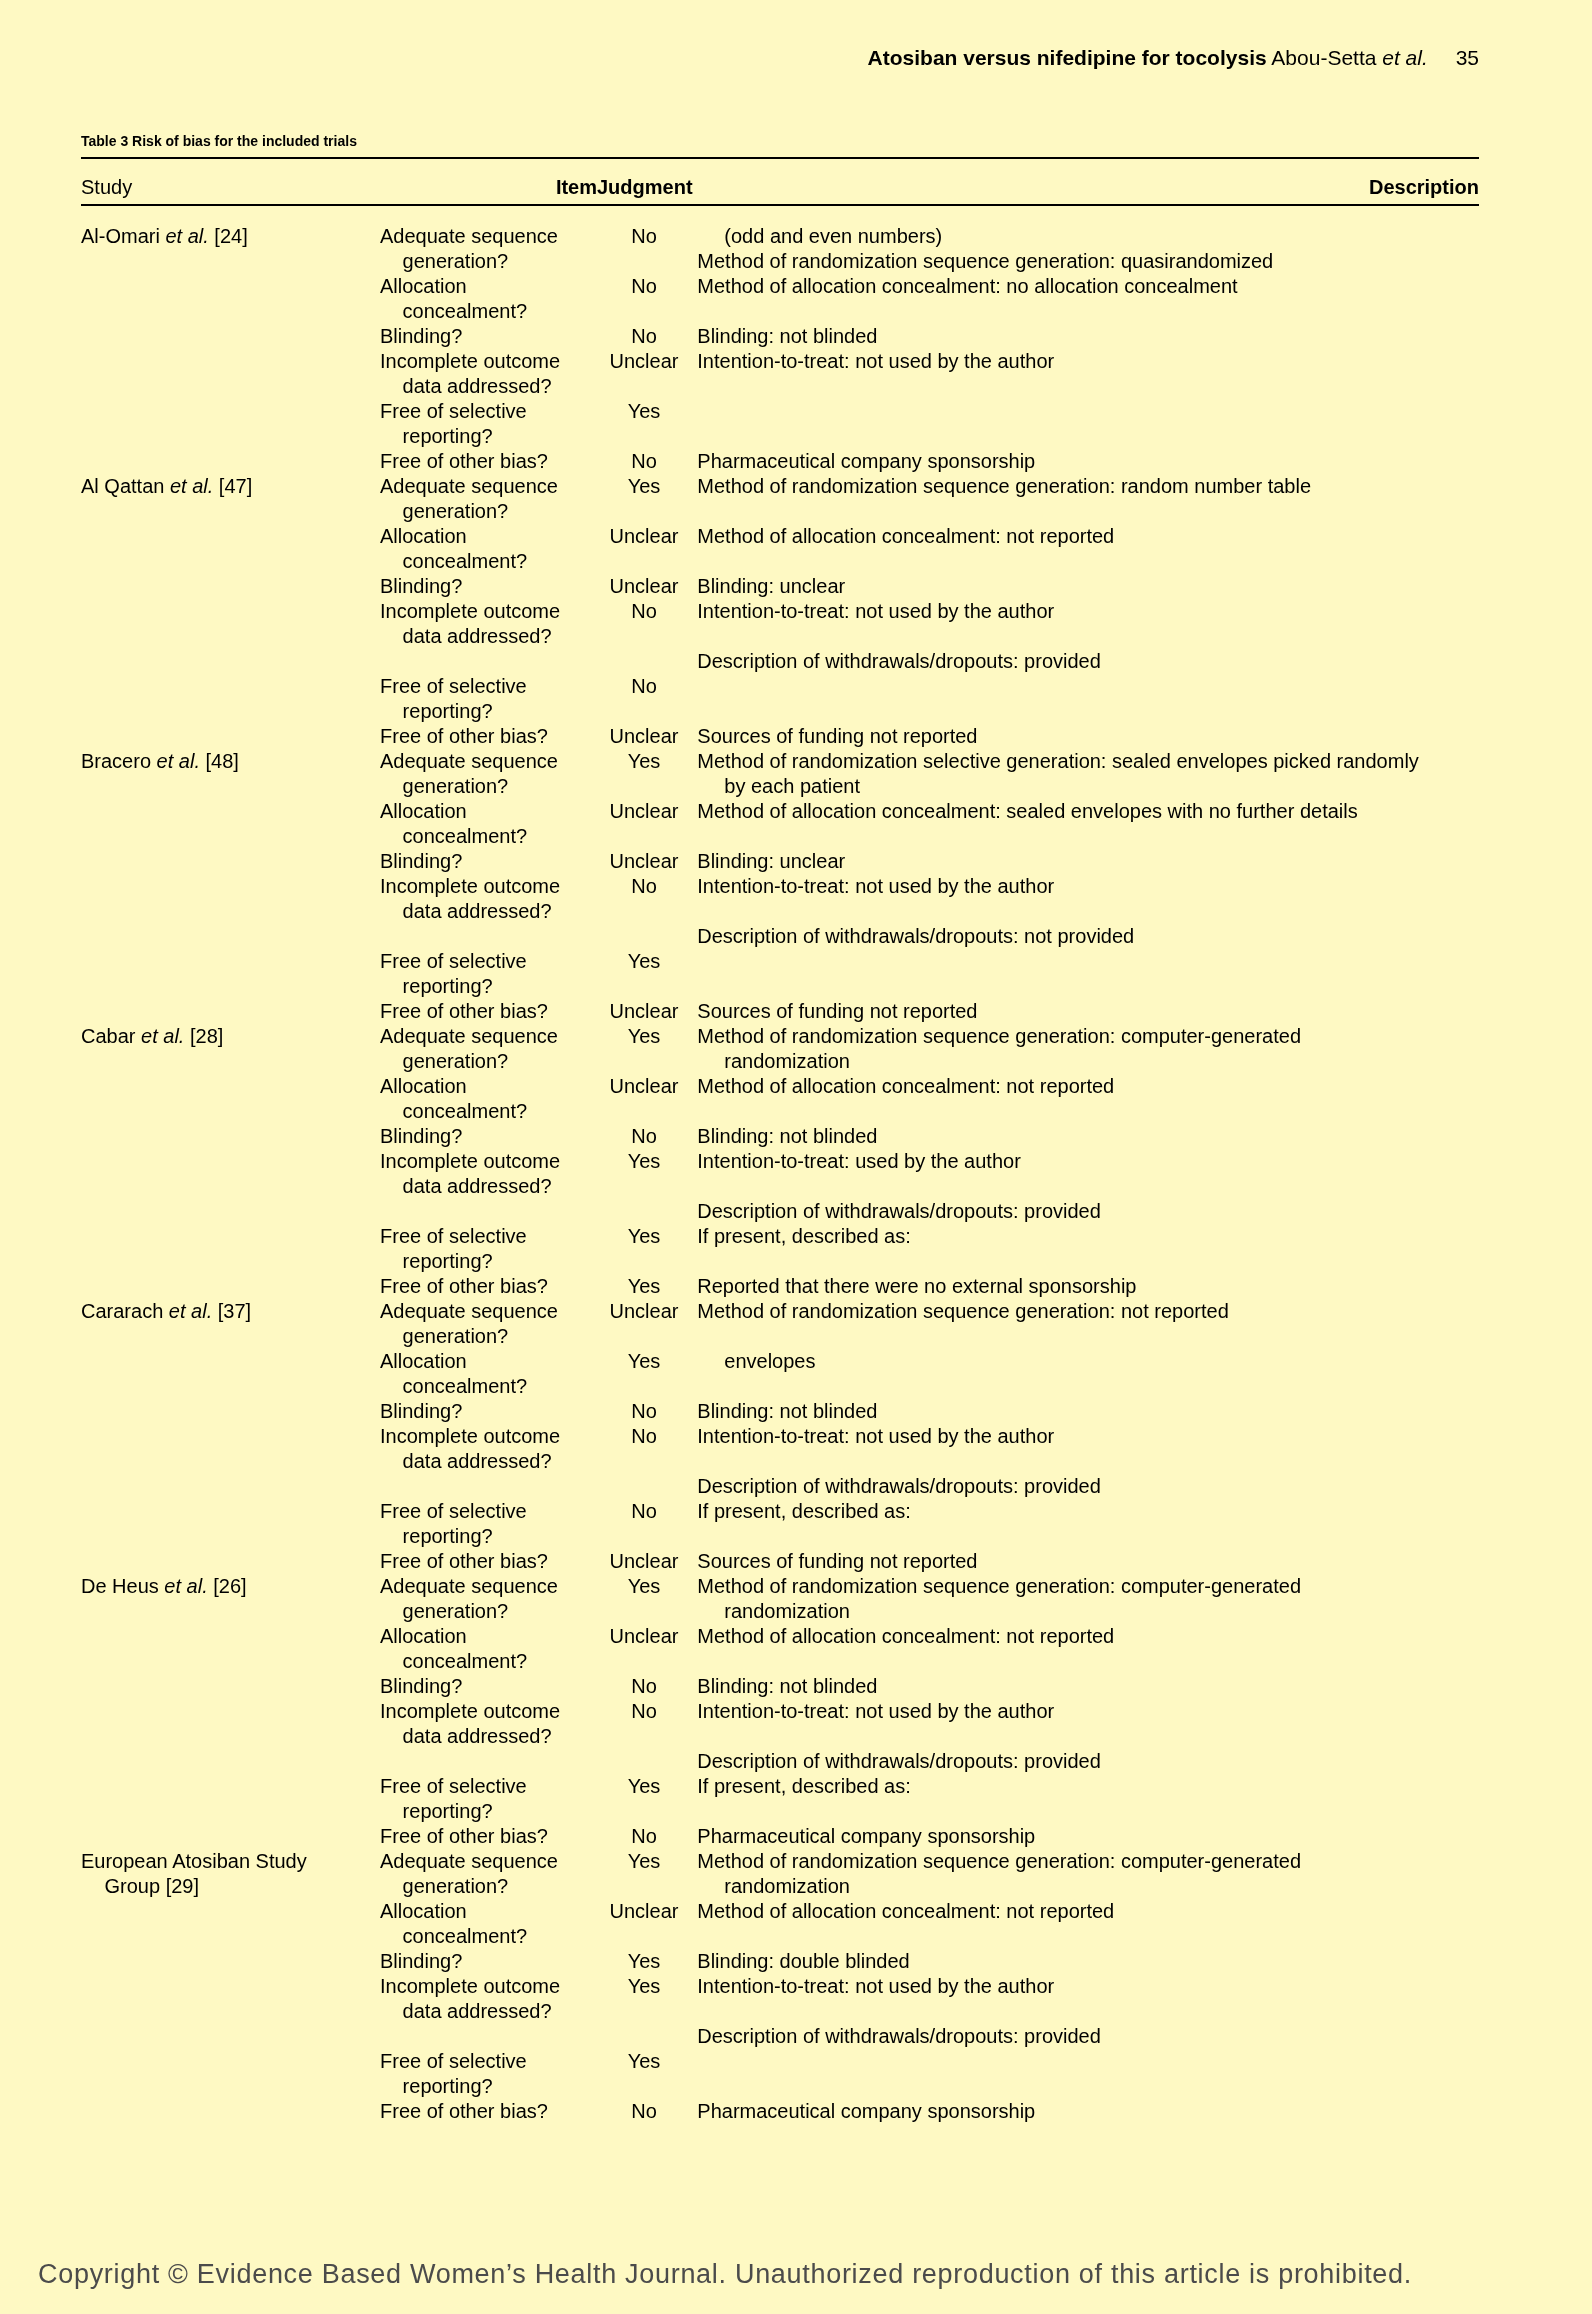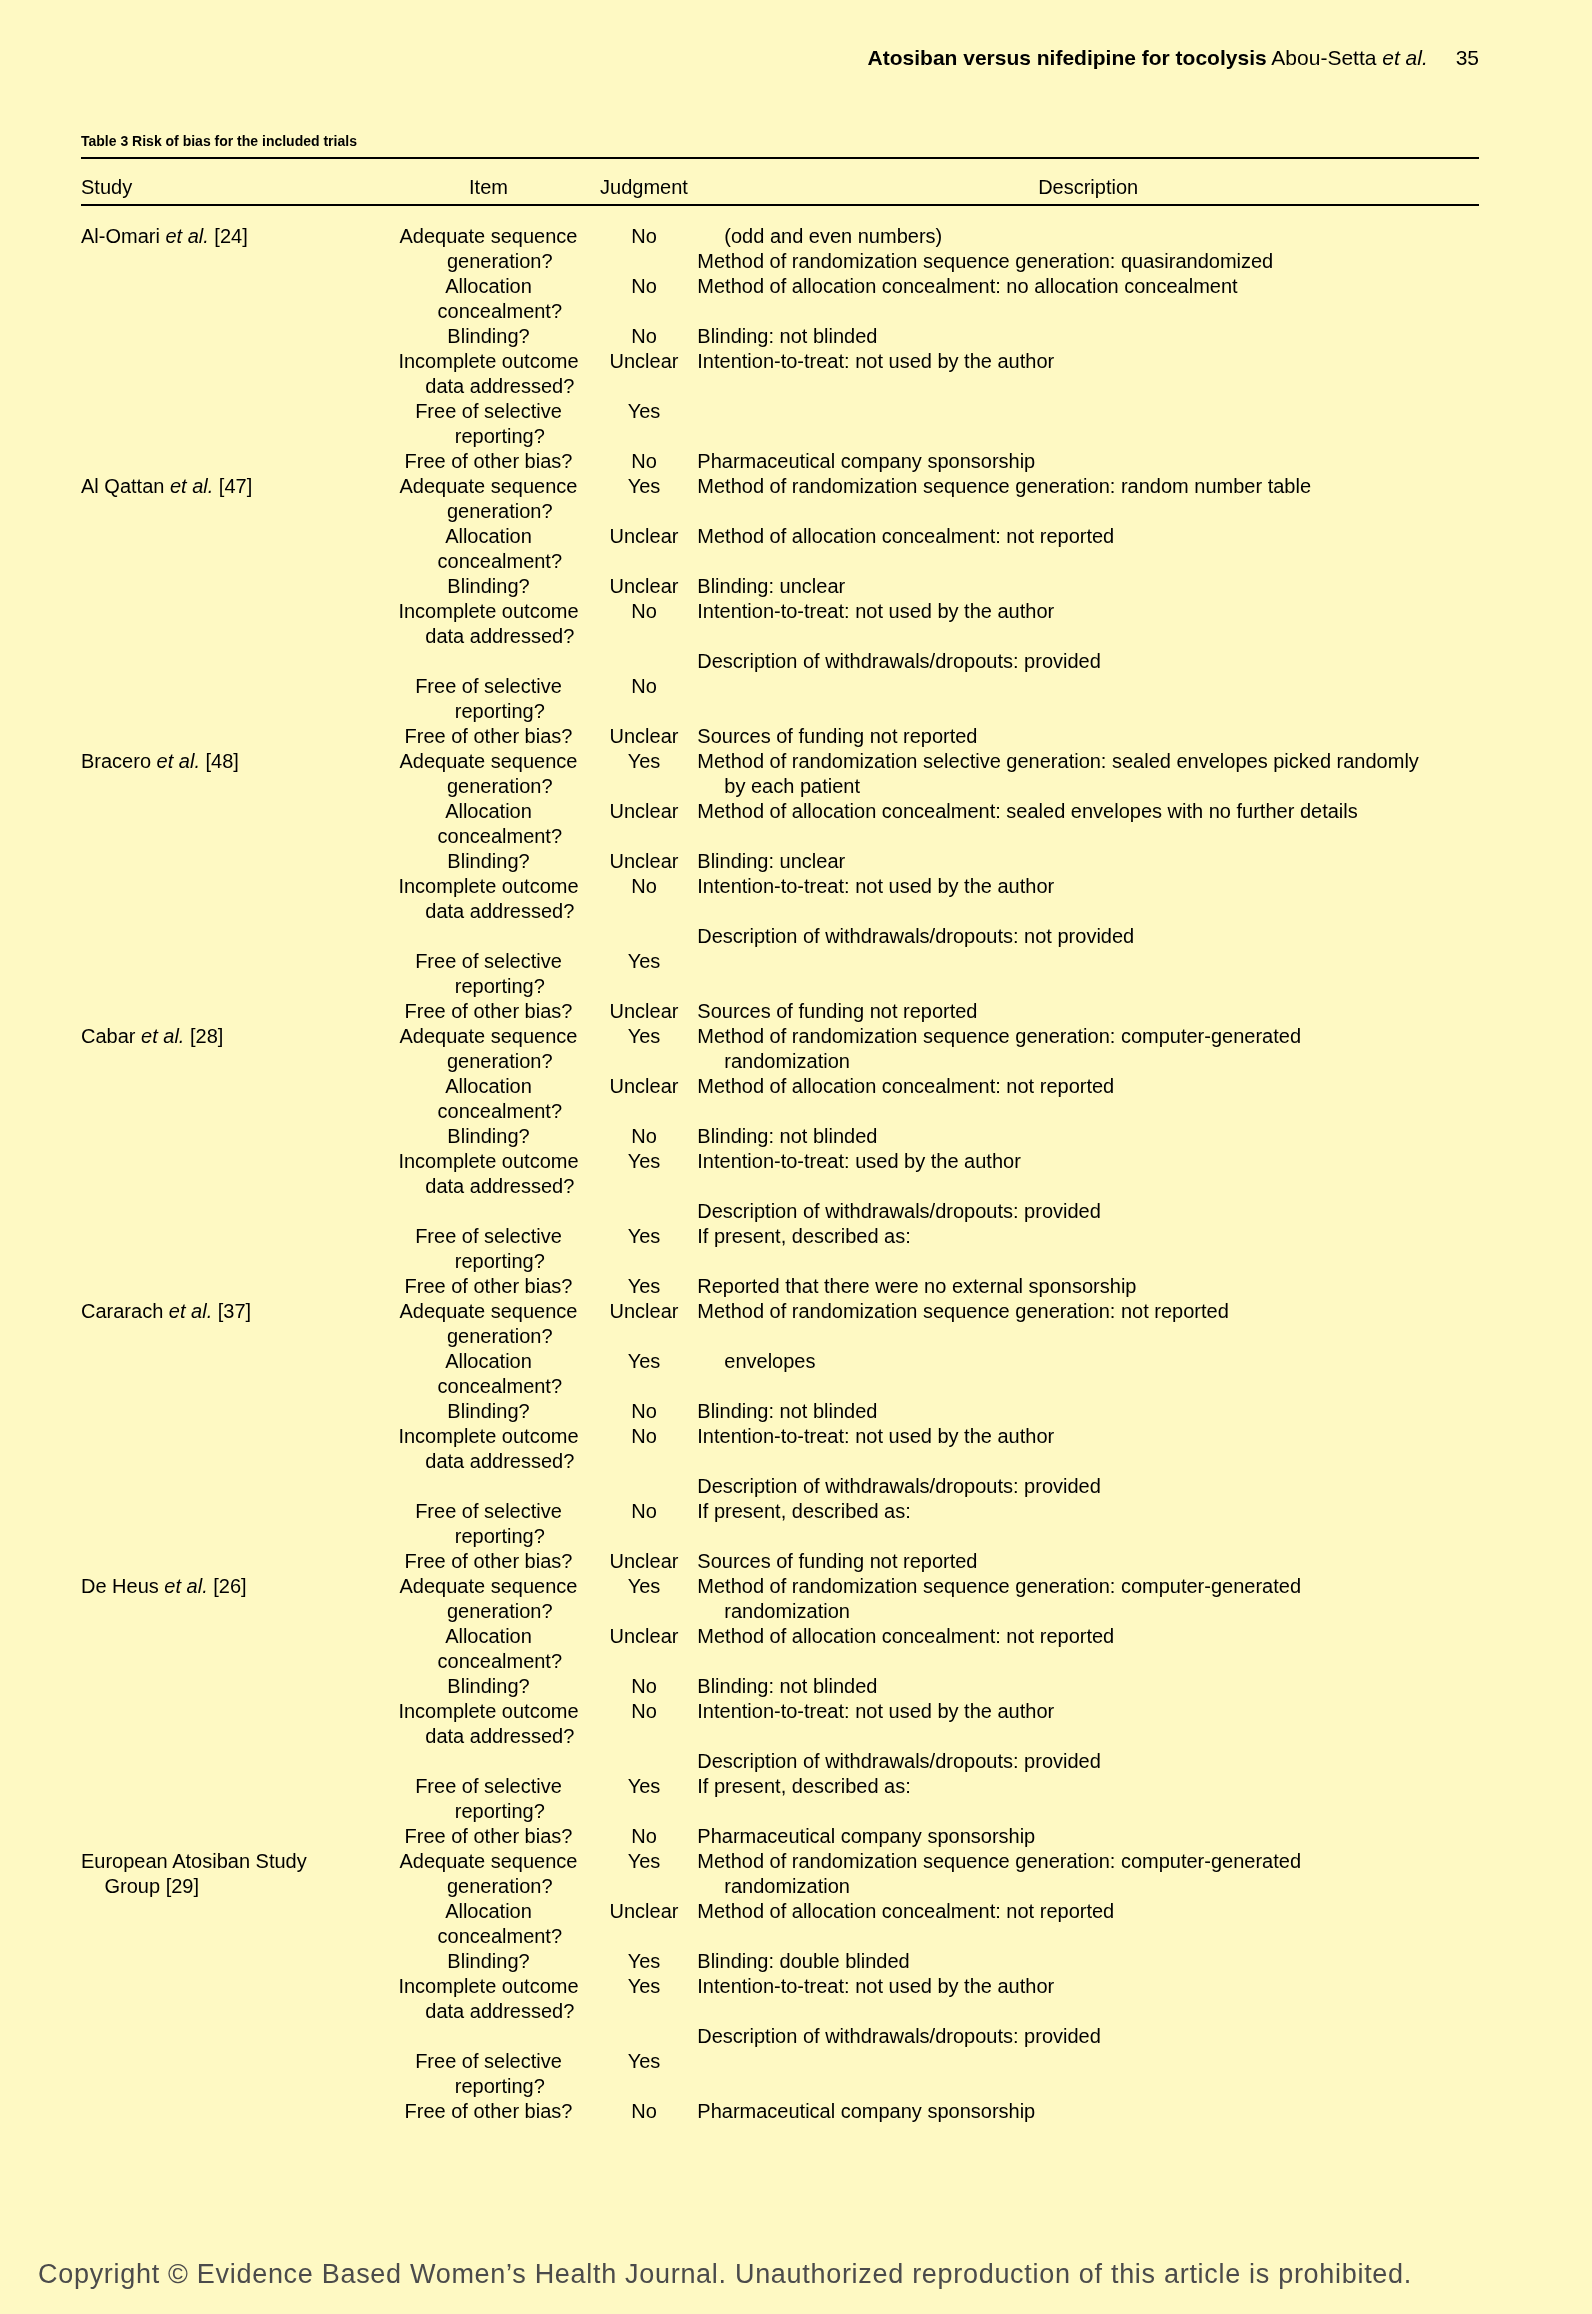--- a/index.html
+++ b/index.html
@@ -49,24 +49,24 @@
     display: flex;
   }
   .tbody {
     position: absolute;
     top: 224px;
     left: 81px;
     width: 1398px;
   }
   .row { display: flex; align-items: flex-start; }
   .c-study { width: 299px; flex: 0 0 299px; }
-  .c-item  { width: 217px; flex: 0 0 217px; text-align: center; }
+  .c-item  { width: 217px; flex: 0 0 217px; }
   .c-judg  { width: 94px; flex: 0 0 94px; text-align: center; }
   .c-desc  { flex: 1 1 auto; padding-left: 6.3px; }
-  .thead .c-item, .thead .c-judg, .thead .c-desc { text-align: center; }
+  .thead .c-item, .thead .c-judg, .thead .c-desc { text-align: right; font-weight: bold; }
   .line { white-space: nowrap; }
   .hang  { padding-left: 22.6px; }  
   .d-ind { padding-left: 27px; }  
   .s-ind { padding-left: 23.5px; }  
   .footer {
     position: absolute;
     top: 2262px;
     left: 38px;
     width: 1538px;
     font-size: 27px;

